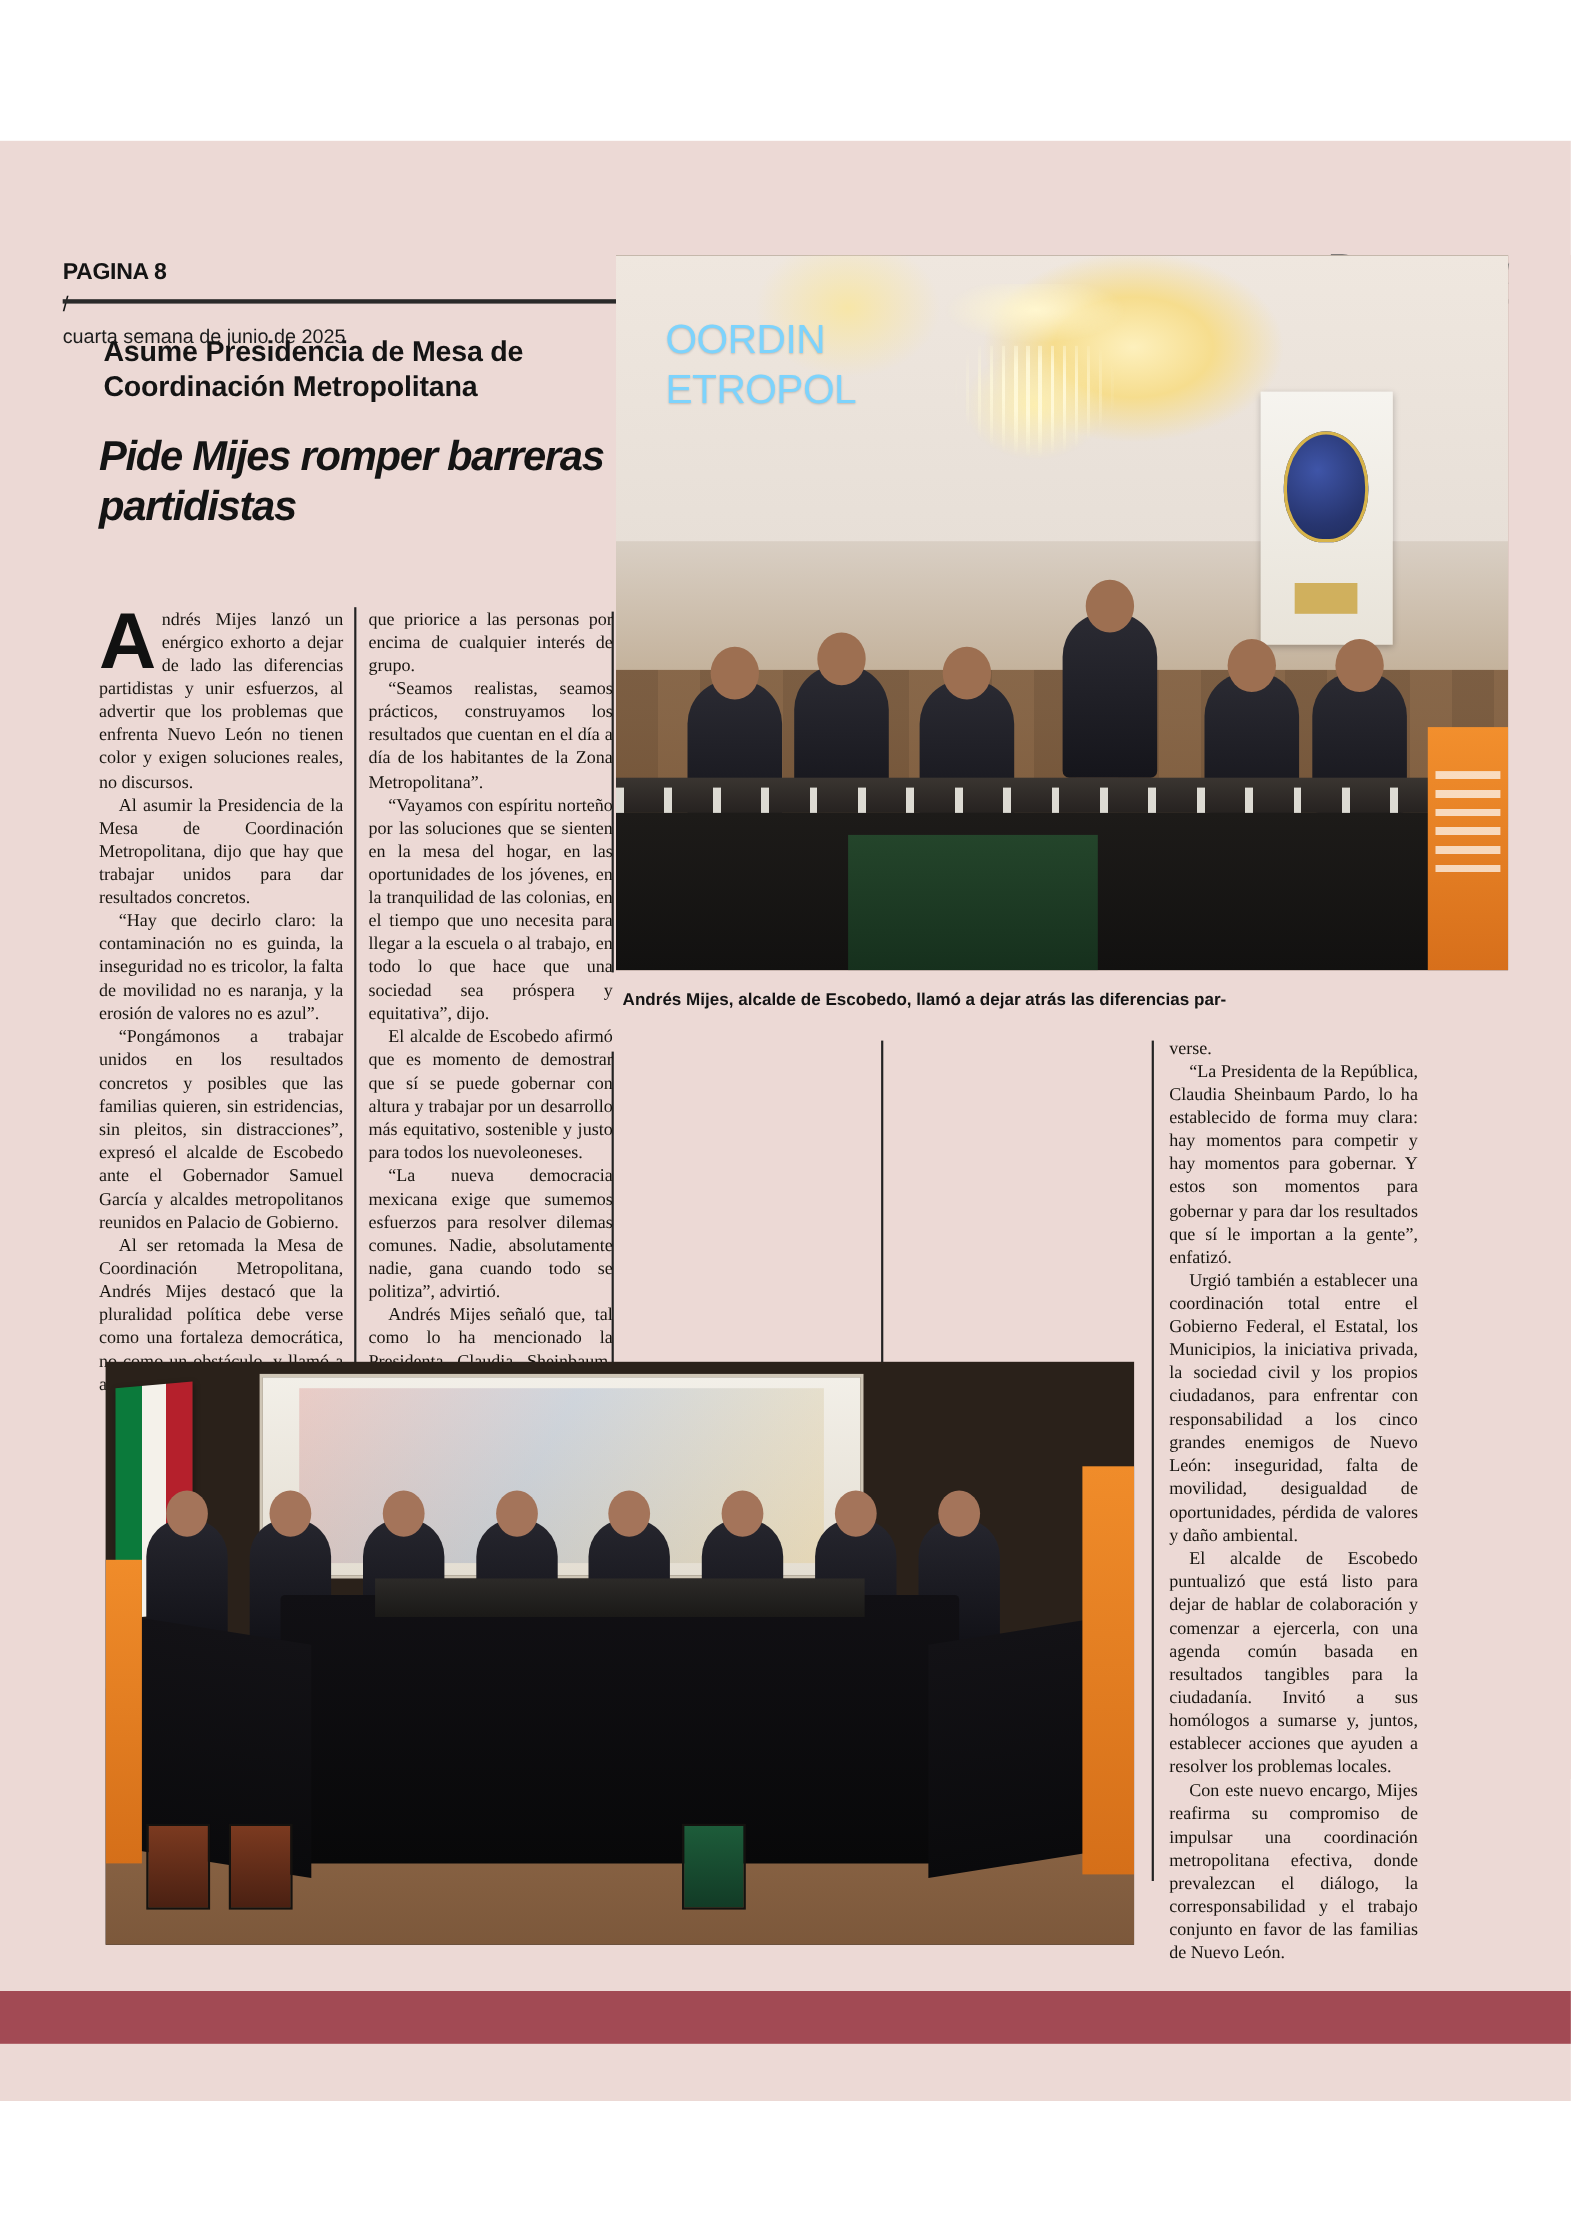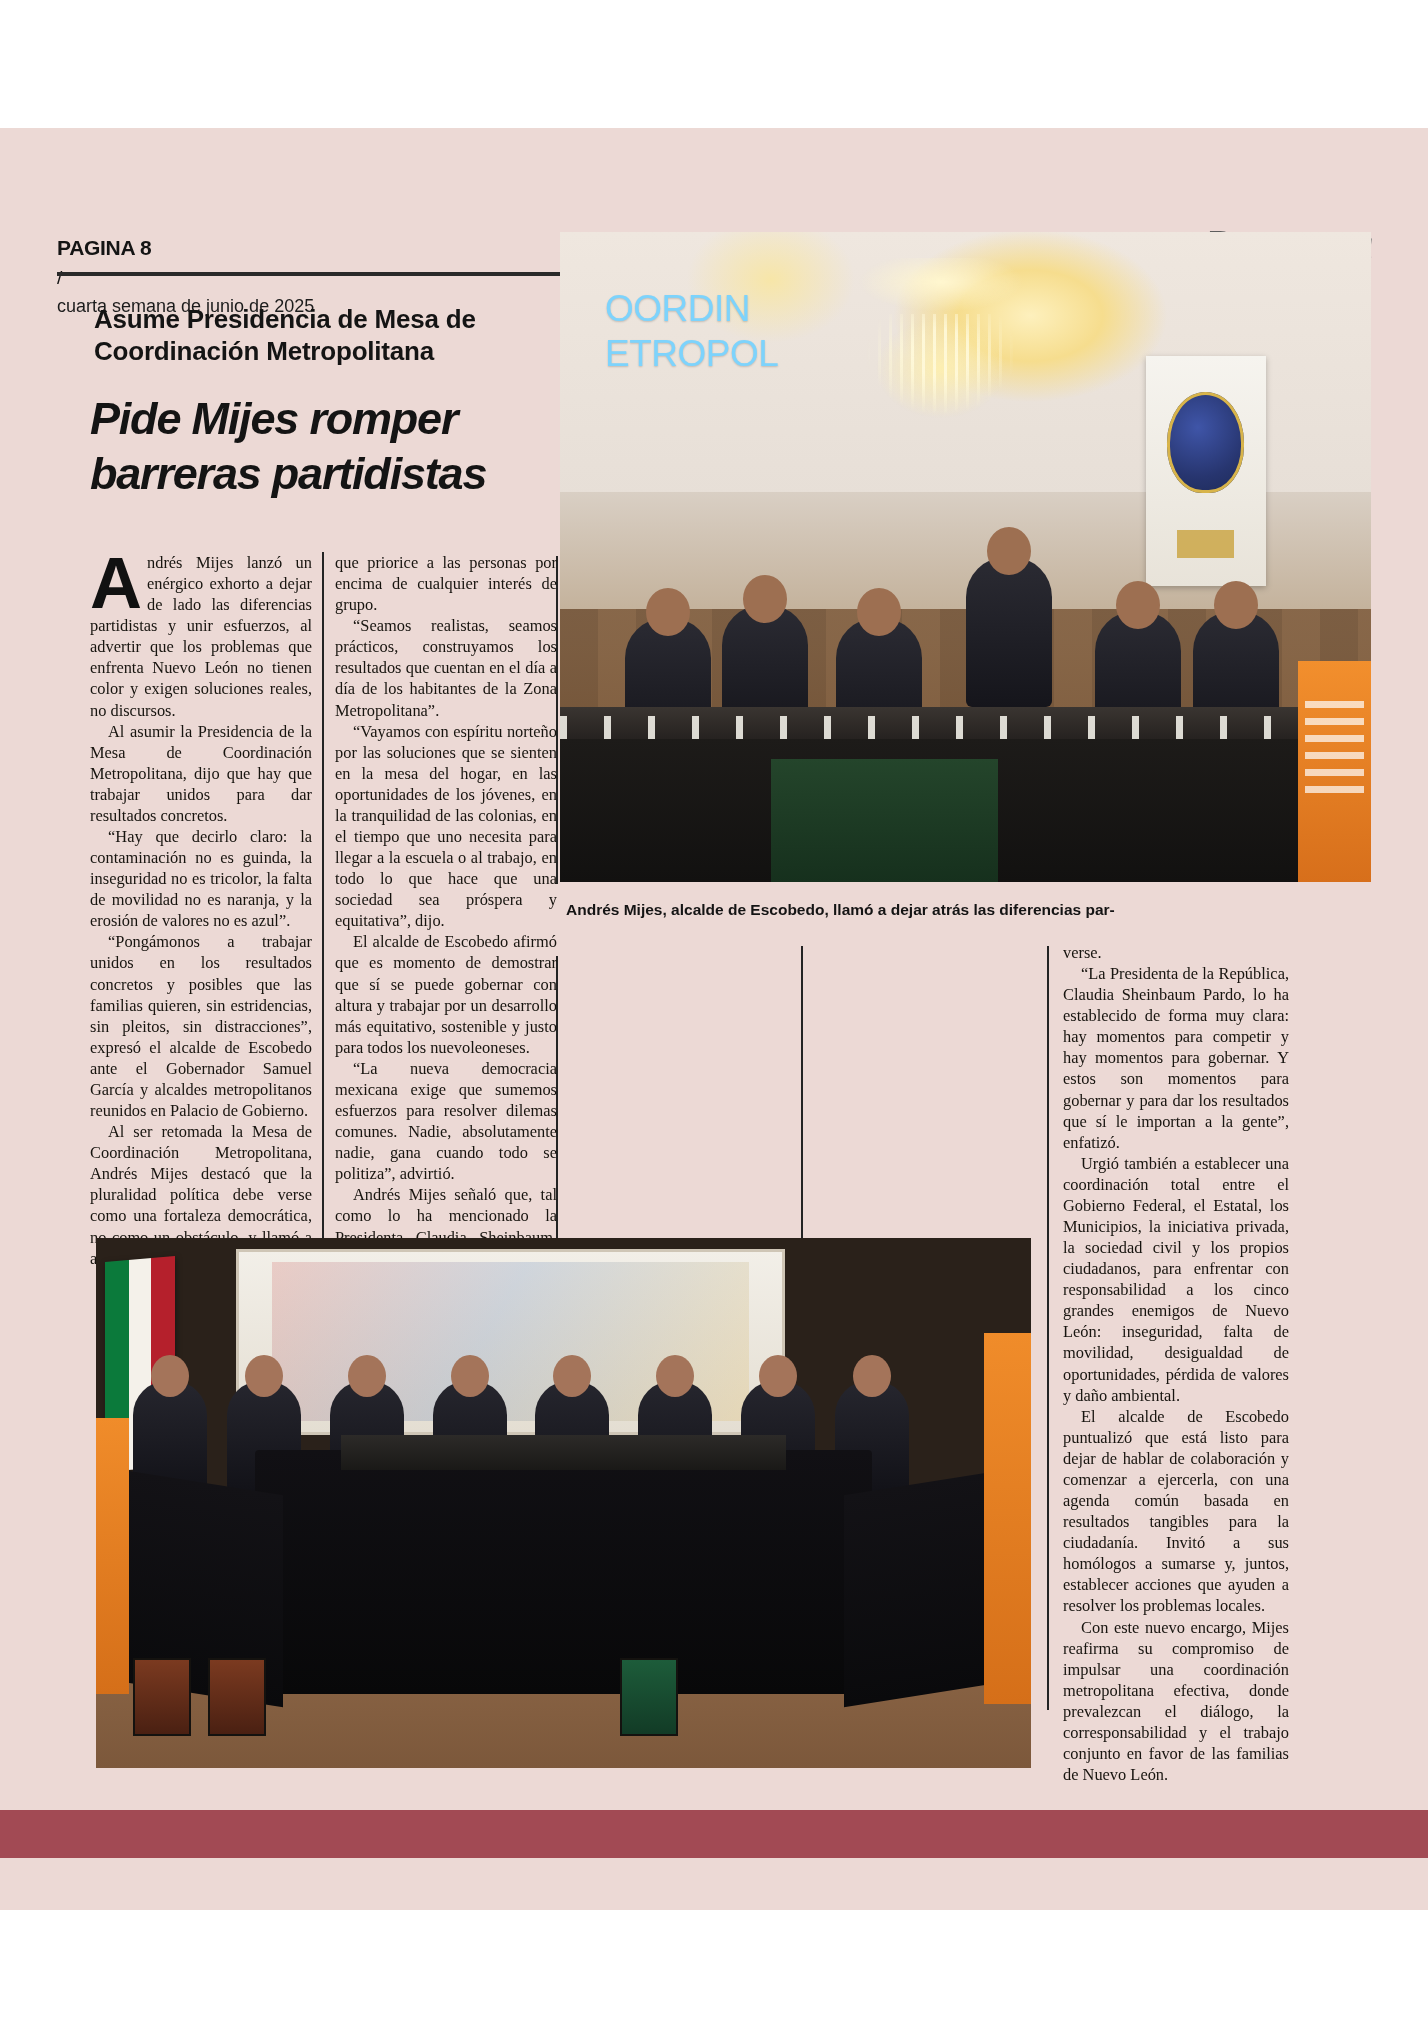--- a/index.html
+++ b/index.html
@@ -118,21 +118,21 @@
     letter-spacing: -0.2px;
   }
   .headline {
     position: absolute;
     left: 90px;
     top: 392px;
     width: 470px;
     font-family: "Liberation Sans", sans-serif;
     font-weight: bold;
     font-style: italic;
-    font-size: 45px;
+    font-size: 38px;
     line-height: 1.22;
     color: #141414;
     letter-spacing: -1.2px;
   }
 
   
   .photo-top {
     position: absolute;
     left: 560px;
     top: 232px;

